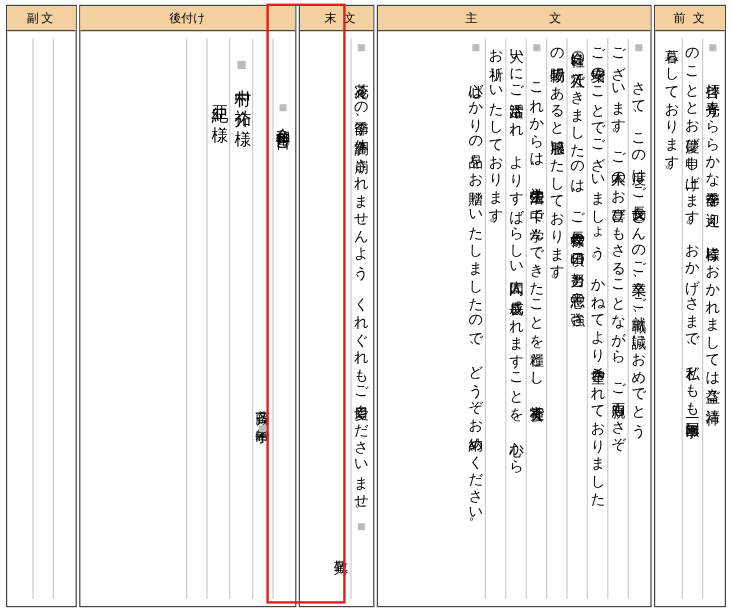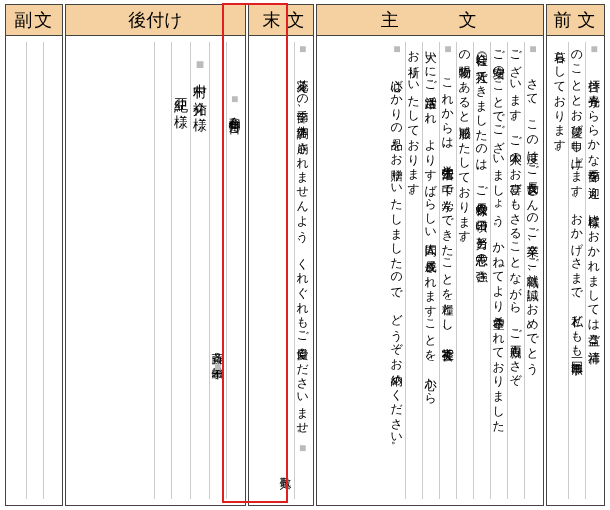--- a/index.html
+++ b/index.html
@@ -22,21 +22,21 @@
     display: flex;
     flex-direction: column;
     border: 1px solid #444;
     margin: 0 1px;
   }
   .section-header {
     background: #f5d0a0;
     border-bottom: 1px solid #444;
     text-align: center;
     padding: 3px 2px;
-    font-size: 18px;
+    font-size: 10px;
     letter-spacing: 0;
     writing-mode: horizontal-tb;
     white-space: nowrap;
   }
   .section-body {
     flex: 1;
     display: flex;
     flex-direction: row-reverse;
     padding: 6px 2px;
     overflow: hidden;

